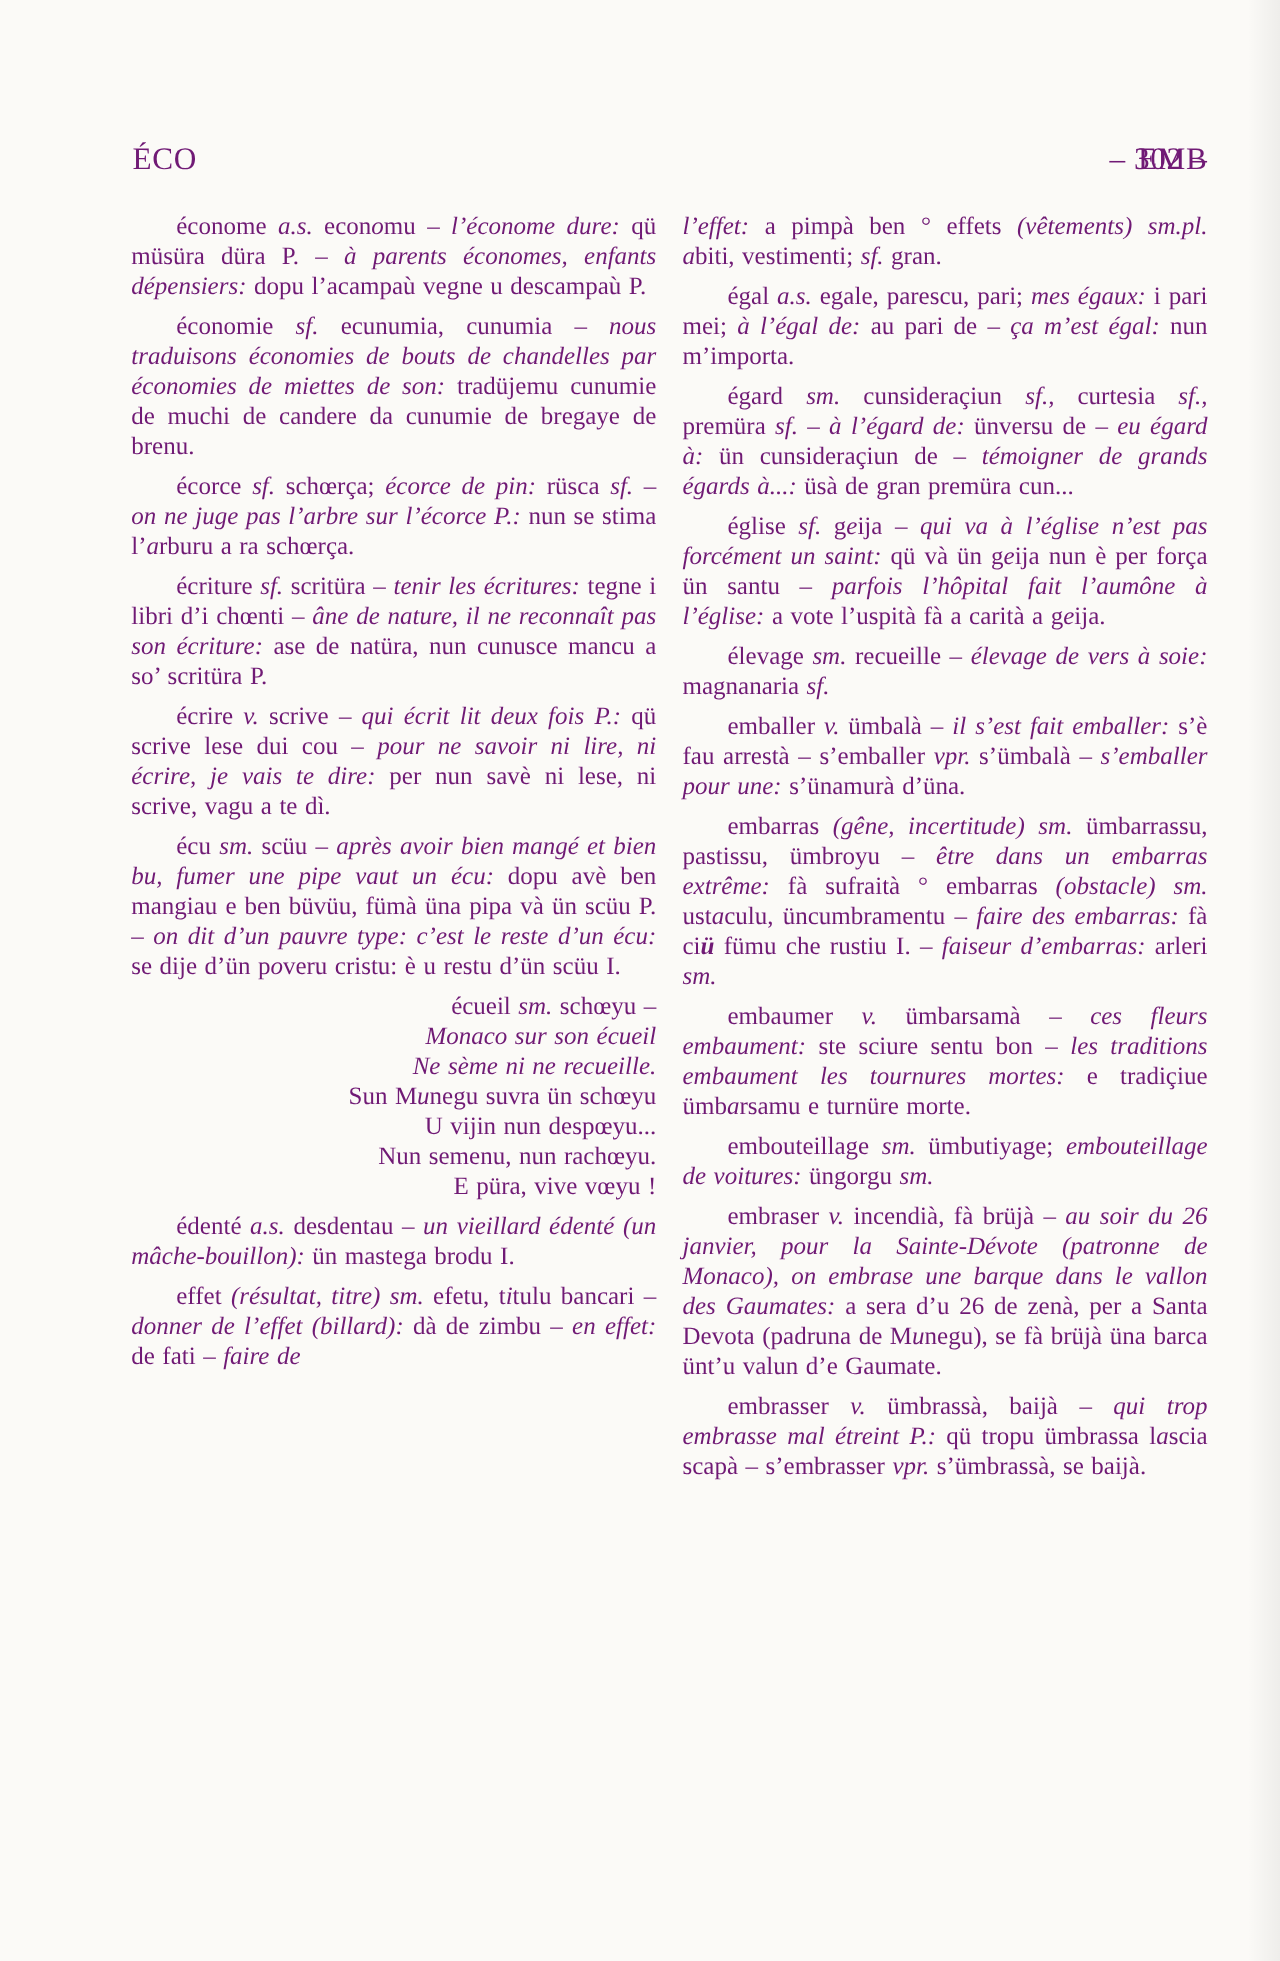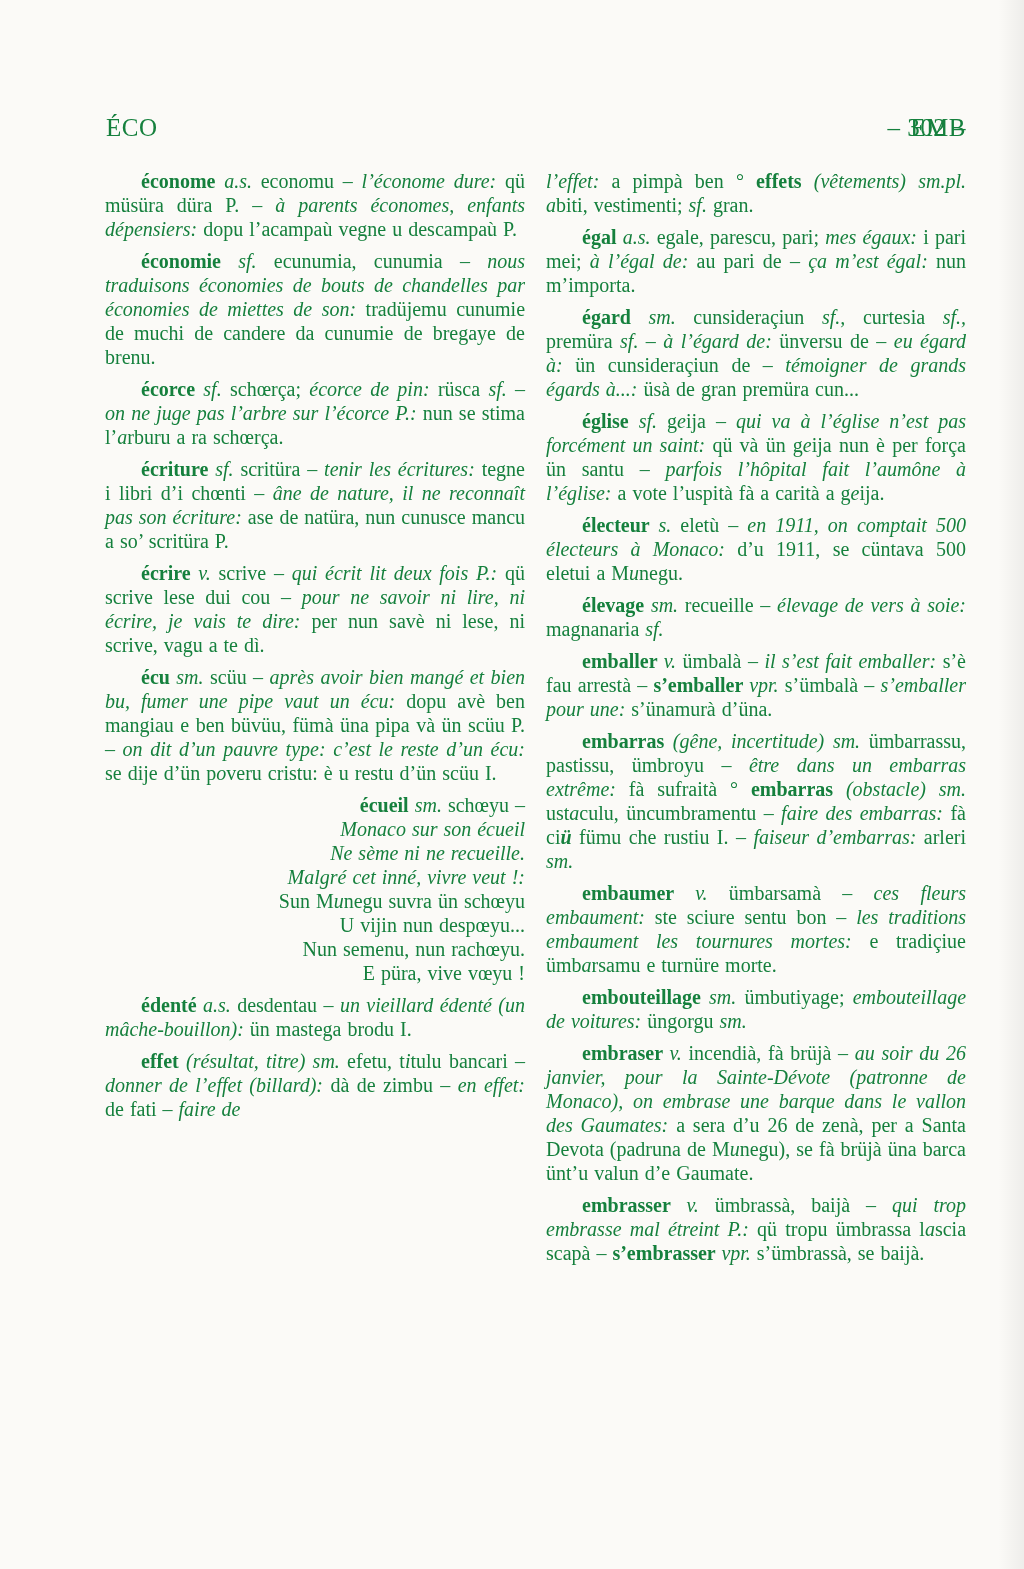--- a/index.html
+++ b/index.html
@@ -4,21 +4,21 @@
 <style>
   html,body{margin:0;padding:0;}
   body{
     width:1024px;height:1569px;overflow:hidden;
     background:#f6f5f1;
     font-family:"Liberation Serif","DejaVu Serif",serif;
   }
   .page{
     position:absolute;inset:0;
     background:#fbfaf7;
-    color:#15803d;
+    color:#701a75;
   }
   .page::after{ 
     content:"";position:absolute;top:0;right:0;bottom:0;width:26px;
     background:linear-gradient(to right, rgba(0,0,0,0), rgba(0,0,0,0.05));
     pointer-events:none;
   }
   .running-head{
     position:absolute;top:114px;left:106px;width:860px;
     display:flex;justify-content:space-between;align-items:baseline;
     font-size:25px;letter-spacing:0.5px;
@@ -26,21 +26,21 @@
   .running-head .center{position:absolute;left:0;right:0;text-align:right;}
   .columns{
     position:absolute;top:169px;left:105px;
     display:flex;gap:21px;
   }
   .col{width:420px;font-size:20px;line-height:24px;}
   .entry{margin:0 0 8px 0;}
   p.para{margin:0;text-align:justify;word-spacing:1px;}
   p.para.indent{text-indent:36px;}
   p.para.poem{text-align:right;}
-  .s-b{font-weight:700;margin-top:38px;}
+  .s-b{font-weight:400;margin-top:38px;}
   .s-i{font-style:italic;}
   .s-bi{font-weight:700;font-style:italic;}
 </style>
 </head>
 <body>
 
 <div class="page">
   <div class="running-head">
     <span>ÉCO</span>
     <span class="center">– 302 –</span>
@@ -63,21 +63,20 @@
         <div class="entry">
           <p class="para indent"><span class="s-b">écrire </span><span class="s-i">v. </span><span class="s-n">scrive – </span><span class="s-i">qui écrit lit deux fois P.: </span><span class="s-n">qü scrive lese dui cou – </span><span class="s-i">pour ne savoir ni lire, ni écrire, je vais te dire: </span><span class="s-n">per nun savè ni lese, ni scrive, vagu a te dì.</span></p>
         </div>
         <div class="entry">
           <p class="para indent"><span class="s-b">écu </span><span class="s-i">sm. </span><span class="s-n">scüu – </span><span class="s-i">après avoir bien mangé et bien bu, fumer une pipe vaut un écu: </span><span class="s-n">dopu avè ben mangiau e ben büvüu, fümà üna pipa và ün scüu P. – </span><span class="s-i">on dit d’un pauvre type: c’est le reste d’un écu: </span><span class="s-n">se dije d’ün p</span><span class="s-i">o</span><span class="s-n">veru cristu: è u restu d’ün scüu I.</span></p>
         </div>
         <div class="entry">
           <p class="para indent poem"><span class="s-b">écueil </span><span class="s-i">sm. </span><span class="s-n">schœyu –</span></p>
           <p class="para poem"><span class="s-i">Monaco sur son écueil</span></p>
           <p class="para poem"><span class="s-i">Ne sème ni ne recueille.</span></p>
-          <p class="para poem"><span class="s-i">Malgré cet inné, vivre veut !:</span></p>
           <p class="para poem"><span class="s-n">Sun M</span><span class="s-i">u</span><span class="s-n">negu suvra ün schœyu</span></p>
           <p class="para poem"><span class="s-n">U vijin nun despœyu...</span></p>
           <p class="para poem"><span class="s-n">Nun semenu, nun rachœyu.</span></p>
           <p class="para poem"><span class="s-n">E püra, vive vœyu !</span></p>
         </div>
         <div class="entry">
           <p class="para indent"><span class="s-b">édenté </span><span class="s-i">a.s. </span><span class="s-n">desdentau – </span><span class="s-i">un vieillard édenté (un mâche-bouillon): </span><span class="s-n">ün mastega brodu I.</span></p>
         </div>
         <div class="entry">
           <p class="para indent"><span class="s-b">effet </span><span class="s-i">(résultat, titre) sm. </span><span class="s-n">efetu, t</span><span class="s-i">i</span><span class="s-n">tulu bancari – </span><span class="s-i">donner de l’effet (billard): </span><span class="s-n">dà de zimbu – </span><span class="s-i">en effet: </span><span class="s-n">de fati – </span><span class="s-i">faire de</span></p>
@@ -88,23 +87,20 @@
           <p class="para"><span class="s-i">l’effet: </span><span class="s-n">a pimpà ben ° </span><span class="s-b">effets </span><span class="s-i">(vêtements) sm.pl. </span><span class="s-i">a</span><span class="s-n">biti, vestimenti; </span><span class="s-i">sf. </span><span class="s-n">gran.</span></p>
         </div>
         <div class="entry">
           <p class="para indent"><span class="s-b">égal </span><span class="s-i">a.s. </span><span class="s-n">egale, parescu, pari; </span><span class="s-i">mes égaux: </span><span class="s-n">i pari mei; </span><span class="s-i">à l’égal de: </span><span class="s-n">au pari de – </span><span class="s-i">ça m’est égal: </span><span class="s-n">nun m’importa.</span></p>
         </div>
         <div class="entry">
           <p class="para indent"><span class="s-b">égard </span><span class="s-i">sm. </span><span class="s-n">cunsideraçiun </span><span class="s-i">sf., </span><span class="s-n">curtesia </span><span class="s-i">sf., </span><span class="s-n">premüra </span><span class="s-i">sf. – à l’égard de: </span><span class="s-n">ünversu de – </span><span class="s-i">eu égard à: </span><span class="s-n">ün cunsideraçiun de – </span><span class="s-i">témoigner de grands égards à...: </span><span class="s-n">üsà de gran premüra cun...</span></p>
         </div>
         <div class="entry">
           <p class="para indent"><span class="s-b">église </span><span class="s-i">sf. </span><span class="s-n">g</span><span class="s-i">e</span><span class="s-n">ija – </span><span class="s-i">qui va à l’église n’est pas forcément un saint: </span><span class="s-n">qü và ün g</span><span class="s-i">e</span><span class="s-n">ija nun è per força ün santu – </span><span class="s-i">parfois l’hôpital fait l’aumône à l’église: </span><span class="s-n">a vote l’uspità fà a carità a g</span><span class="s-i">e</span><span class="s-n">ija.</span></p>
-        </div>
-        <div class="entry">
-          <p class="para indent"><span class="s-b">électeur </span><span class="s-i">s. </span><span class="s-n">eletù – </span><span class="s-i">en 1911, on comptait 500 électeurs à Monaco: </span><span class="s-n">d’u 1911, se cüntava 500 eletui a M</span><span class="s-i">u</span><span class="s-n">negu.</span></p>
         </div>
         <div class="entry">
           <p class="para indent"><span class="s-b">élevage </span><span class="s-i">sm. </span><span class="s-n">recueille – </span><span class="s-i">élevage de vers à soie: </span><span class="s-n">magnanaria </span><span class="s-i">sf.</span></p>
         </div>
         <div class="entry">
           <p class="para indent"><span class="s-b">emballer </span><span class="s-i">v. </span><span class="s-n">ümbalà – </span><span class="s-i">il s’est fait emballer: </span><span class="s-n">s’è fau arrestà – </span><span class="s-b">s’emballer </span><span class="s-i">vpr. </span><span class="s-n">s’ümbalà – </span><span class="s-i">s’emballer pour une: </span><span class="s-n">s’ünamurà d’üna.</span></p>
         </div>
         <div class="entry">
           <p class="para indent"><span class="s-b">embarras </span><span class="s-i">(gêne, incertitude) sm. </span><span class="s-n">ümbarrassu, pastissu, ümbroyu – </span><span class="s-i">être dans un embarras extrême: </span><span class="s-n">fà sufraità ° </span><span class="s-b">embarras </span><span class="s-i">(obstacle) sm. </span><span class="s-n">ust</span><span class="s-i">a</span><span class="s-n">culu, üncumbramentu – </span><span class="s-i">faire des embarras: </span><span class="s-n">fà ci</span><span class="s-bi">ü</span><span class="s-n"> fümu che rustiu I. – </span><span class="s-i">faiseur d’embarras: </span><span class="s-n">arleri </span><span class="s-i">sm.</span></p>
         </div>

